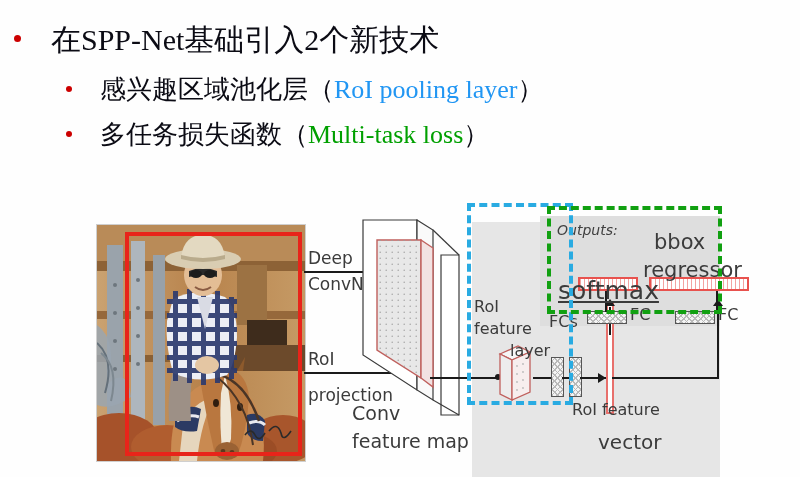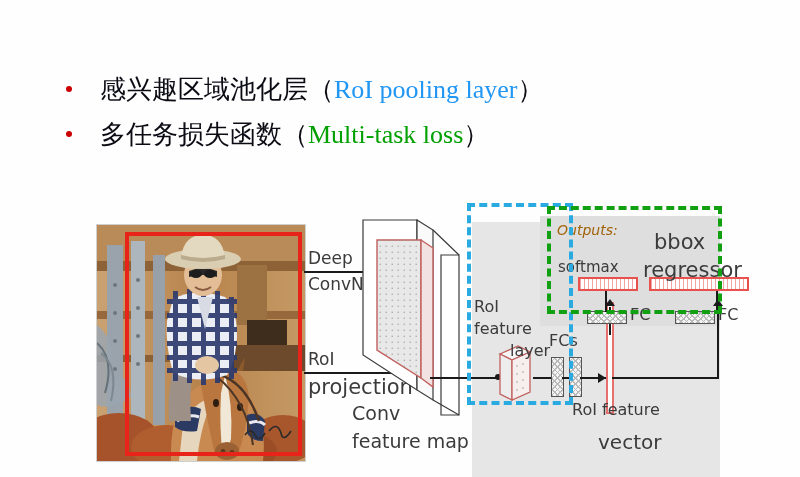--- a/index.html
+++ b/index.html
@@ -100,20 +100,24 @@
   .outbar{
     position:absolute;border:2px solid #E8524E;background:#fff;height:10px;
     background-image:repeating-linear-gradient(90deg,#f3a3a1 0 1px,transparent 1px 4px);
   }
 </style>
 </head>
 <body>
 
 <div class="bullets">
 
+  <div class="b-row row1">
+    <span class="b-dot"></span>
+    <span class="b-txt">在SPP-Net基础引入2个新技术</span>
+  </div>
 
   <div class="b-row row3">
     <span class="b-dot small"></span>
     <span class="b-txt">
       <span>多任务损失函数</span><span class="paren">（</span><span class="accent-green">Multi-task loss</span><span class="paren">）</span>
     </span>
   </div>
 
   <div class="b-row row2">
     <span class="b-dot small"></span>
@@ -229,21 +233,21 @@
   <div class="photo-roi"></div>
 
   <div class="ln h-line" style="left:304px;top:271px;width:80px;"></div>
   <div class="arrowhead" style="left:383px;top:267px;"></div>
   <div class="dlabel" style="left:308px;top:248px;font-size:17px;">Deep</div>
   <div class="dlabel" style="left:308px;top:274px;font-size:17px;">ConvNet</div>
 
   <div class="ln h-line" style="left:304px;top:372px;width:108px;"></div>
   <div class="arrowhead" style="left:411px;top:368px;"></div>
   <div class="dlabel" style="left:308px;top:349px;font-size:17px;">RoI</div>
-  <div class="dlabel" style="left:308px;top:375px;font-size:21px;">projection</div>
+  <div class="dlabel" style="left:308px;top:385px;font-size:17px;">projection</div>
 
   <svg style="position:absolute;left:355px;top:215px;" width="115" height="220">
 
     <polygon points="8,5 62,5 62,175 8,140" fill="#ffffff" stroke="#3a3a3a" stroke-width="1.2"></polygon>
     <polygon points="62,5 78,15 78,185 62,175" fill="#fafafa" stroke="#3a3a3a" stroke-width="1.2"></polygon>
 
     <defs>
       <pattern id="dots" width="6" height="6" patternUnits="userSpaceOnUse">
         <circle cx="1.2" cy="1.2" r="0.75" fill="#9a9a9a"></circle>
       </pattern>
@@ -278,21 +282,21 @@
     </g>
   </svg>
   <div class="dlabel" style="left:474px;top:297px;font-size:16px;">RoI</div>
   <div class="dlabel" style="left:474px;top:319px;font-size:16px;">feature</div>
   <div class="dlabel" style="left:474px;top:341px;font-size:16px;margin-left:36px;">layer</div>
 
   <div class="ln h-line" style="left:533px;top:377px;width:20px;"></div>
   <div class="fcbox" style="left:551px;top:357px;width:11px;height:38px;"></div>
   <div class="ln h-line" style="left:562px;top:377px;width:8px;"></div>
   <div class="fcbox" style="left:569px;top:357px;width:11px;height:38px;"></div>
-  <div class="dlabel" style="left:549px;top:331px;font-size:16px;">FCs</div>
+  <div class="dlabel" style="left:549px;top:312px;font-size:16px;">FCs</div>
 
   <div class="ln h-line" style="left:580px;top:377px;width:26px;"></div>
   <div class="arrowhead" style="left:598px;top:373px;"></div>
 
   <div style="position:absolute;left:606px;top:302px;width:8px;height:112px;border:2px solid #E8706C;background:#fff;box-sizing:border-box;"></div>
   <div class="dlabel" style="left:572px;top:400px;font-size:16px;">RoI feature</div>
   <div class="dlabel" style="left:598px;top:430px;font-size:20px;">vector</div>
 
   <div class="ln h-line" style="left:612px;top:377px;width:107px;"></div>
   <div class="ln v-line" style="left:717px;top:307px;height:72px;"></div>
@@ -307,21 +311,21 @@
   <div class="dlabel" style="left:718px;top:305px;font-size:16px;">FC</div>
 
   <div class="ln v-line" style="left:605px;top:286px;height:26px;"></div>
   <div class="arrowhead up" style="left:601px;top:280px;"></div>
   <div class="ln v-line" style="left:716px;top:286px;height:26px;"></div>
   <div class="arrowhead up" style="left:712px;top:280px;"></div>
 
   <div class="outbar" style="left:578px;top:277px;width:56px;"></div>
   <div class="outbar" style="left:649px;top:277px;width:96px;"></div>
 
-  <div class="dlabel" style="left:557px;top:222px;font-size:14px;font-style:italic;color:#a16207;">Outputs:</div>
+  <div class="dlabel" style="left:557px;top:222px;font-size:14px;font-style:italic;color:#404040;">Outputs:</div>
   <div class="dlabel" style="left:654px;top:230px;font-size:21px;">bbox</div>
-  <div class="dlabel" style="left:558px;top:258px;font-size:15px;">softmax</div>
+  <div class="dlabel" style="left:558px;top:276px;font-size:25px;text-decoration:underline;">softmax</div>
   <div class="dlabel" style="left:643px;top:258px;font-size:21px;">regressor</div>
 
   <div class="dash-cyan"></div>
   <div class="dash-green"></div>
 
 </div>
 
 </body></html>

